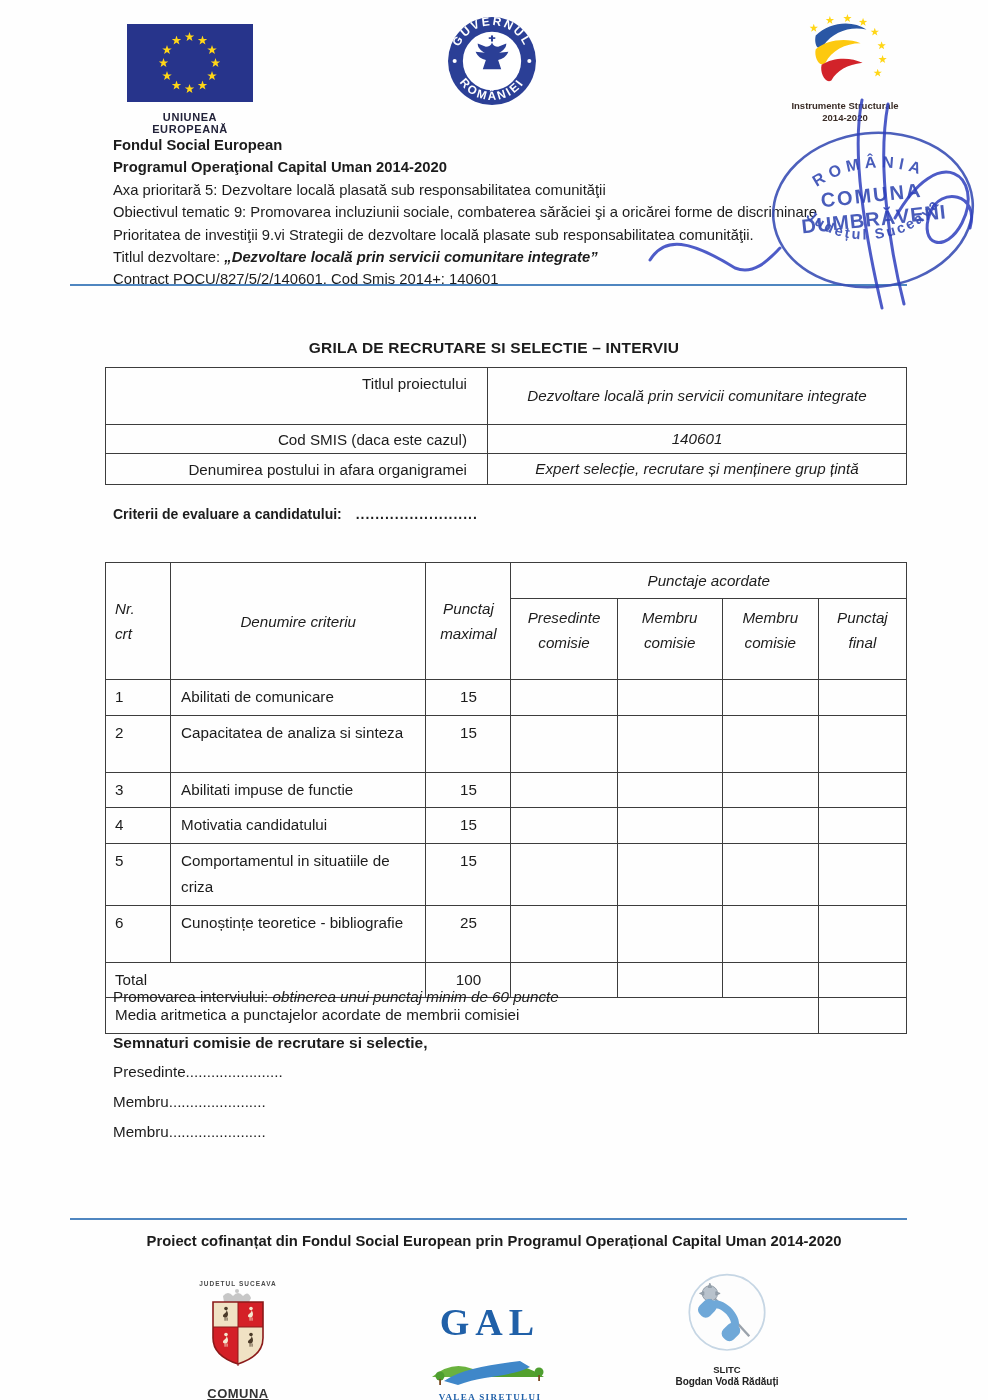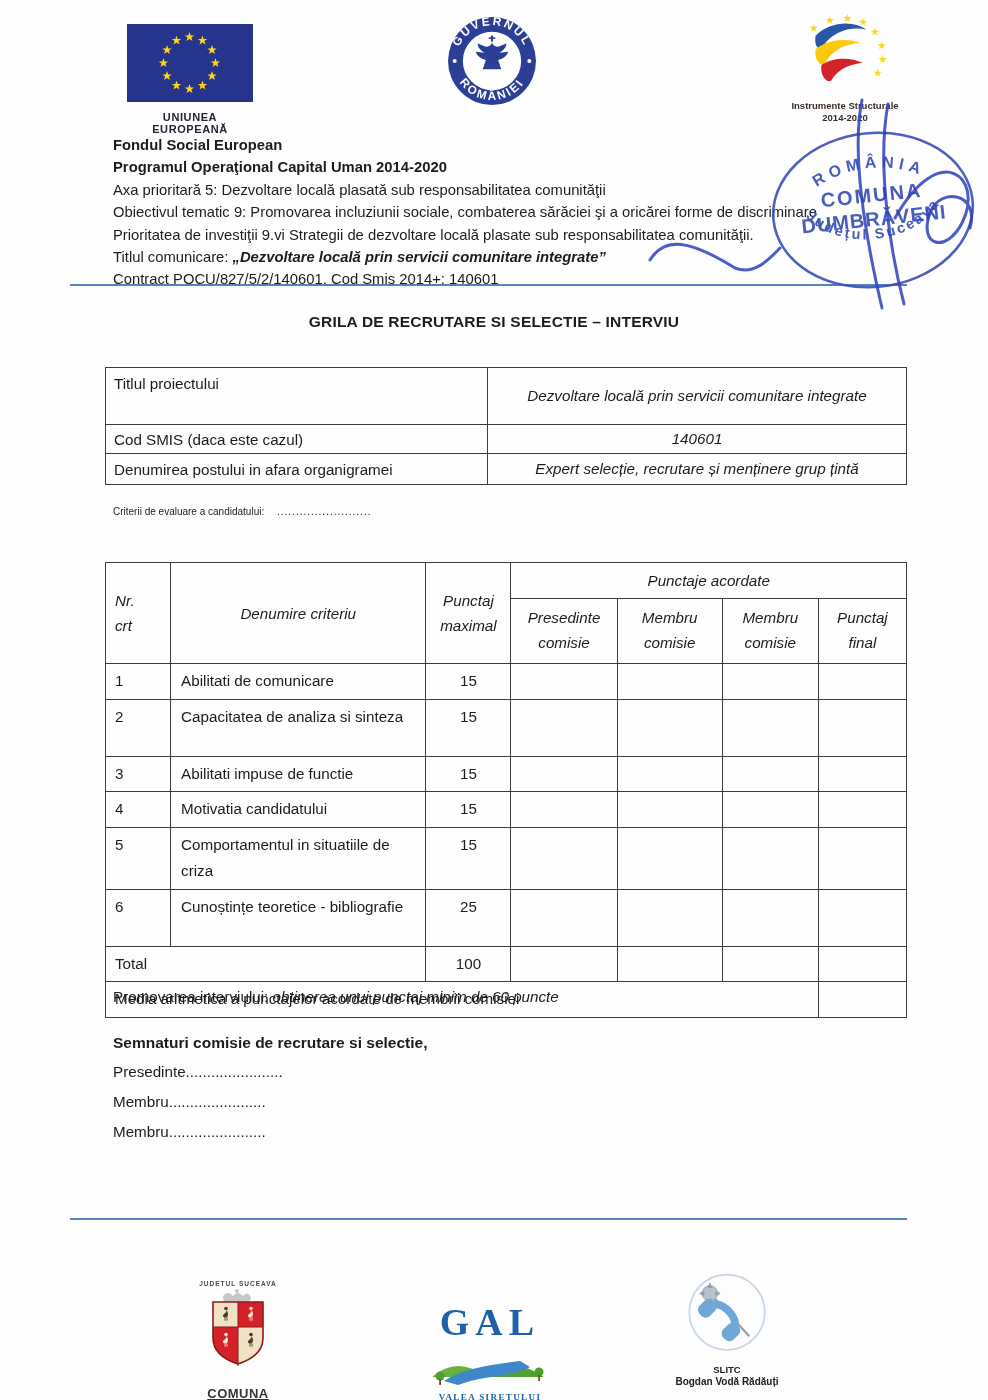--- a/index.html
+++ b/index.html
@@ -19,39 +19,39 @@
   .header-text { position:absolute; left:113px; top:134px; width:800px; font-size:14.8px; line-height:22.4px; }
   .header-text .b { font-weight:bold; }
   .header-text .bi { font-weight:bold; font-style:italic; }
   
   .stamp-svg { position:absolute; left:640px; top:98px; z-index:6; }
   
   .rule { position:absolute; left:70px; width:837px; height:2px; background:#4f86c0; }
   .rule-1 { top:284px; }
   .rule-2 { top:1218px; }
   
-  .doc-title { position:absolute; left:0; top:313px; width:988px; text-align:center;
+  .doc-title { position:absolute; left:0; top:339px; width:988px; text-align:center;
                font-size:15.5px; font-weight:bold; letter-spacing:0.2px; }
   
   table { border-collapse: collapse; }
   td, th { border:1.5px solid #3d3d3d; }
   .info-table { position:absolute; left:105px; top:367px; width:801px; font-size:15.2px; table-layout:fixed; }
   .info-table td { vertical-align:middle; }
-  .info-table .lbl { width:382px; text-align:left; padding:5px 4px 5px 8px; }
+  .info-table .lbl { width:382px; text-align:right; padding:5px 20px 5px 8px; }
   .info-table .val { width:419px; text-align:center; font-style:italic; padding:4px 10px; line-height:28px; }
   .info-table .val .wrapbox { display:inline-block; max-width:340px; }
   
-  .criteria-line { position:absolute; left:113px; top:506px; font-size:10px; }
+  .criteria-line { position:absolute; left:113px; top:506px; font-size:14px;font-weight:bold; }
   .criteria-line .dots { margin-left:10px; letter-spacing:1px; }
   
   .score-table { position:absolute; left:105px; top:562px; width:802px; font-size:15.2px; table-layout:fixed; }
   .score-table th { font-weight:normal; text-align:center;font-style:italic; }
   .score-table th span { display:block; line-height:25px; }
   .score-table .h-group { height:36px; }
-  .score-table .h-sub { padding:6px 2px 8px 2px; }
+  .score-table .h-sub { padding:6px 2px 24px 2px; }
   .score-table .h-nr { text-align:left; padding-left:9px; }
   .score-table td { vertical-align:top; padding-top:4px; padding-bottom:4px; line-height:26.5px; }
   .score-table .c-nr { padding-left:9px; }
   .score-table .c-crit { padding-left:10px; padding-right:18px; }
   .score-table .c-max { text-align:center; }
   .score-table .row-1line td { height:34px; }
   .score-table .row-2line td { height:57px; }
   .score-table .media-row td { height:30px; }
   
   .promotion { position:absolute; left:113px; top:988px; font-size:15.2px; }
@@ -157,21 +157,21 @@
       <span>2014-2020</span>
     </div>
   </div>
 
   <div class="header-text">
     <div class="b">Fondul Social European</div>
     <div class="b">Programul Operaţional Capital Uman 2014-2020</div>
     <div>Axa prioritară 5: Dezvoltare locală plasată sub responsabilitatea comunităţii</div>
     <div>Obiectivul tematic 9: Promovarea incluziunii sociale, combaterea sărăciei şi a oricărei forme de discriminare</div>
     <div>Prioritatea de investiţii 9.vi Strategii de dezvoltare locală plasate sub responsabilitatea comunităţii.</div>
-    <div><span>Titlul comunicare: </span><span class="bi">„Dezvoltare locală prin servicii comunitare integrate”</span></div>
+    <div><span>Titlul dezvoltare: </span><span class="bi">„Dezvoltare locală prin servicii comunitare integrate”</span></div>
     <div>Contract POCU/827/5/2/140601, Cod Smis 2014+: 140601</div>
   </div>
 
   <div class="rule rule-1"></div>
 
   <svg class="stamp-svg" width="350" height="215" viewBox="0 0 350 215">
     <defs>
       <path id="st-top" d="M 147,122 A 88,66 0 0 1 319,122"></path>
       <path id="st-bot" d="M 157,96 A 78,58 0 0 0 309,96"></path>
     </defs>
@@ -331,20 +331,21 @@
   <div class="promotion">
     <span>Promovarea interviului: </span><span class="it">obtinerea unui punctaj minim de 60 puncte</span>
   </div>
 
   <div class="sig-heading">Semnaturi comisie de recrutare si selectie,</div>
   <div class="sig-line sig-1">Presedinte.......................</div>
   <div class="sig-line sig-2">Membru.......................</div>
   <div class="sig-line sig-3">Membru.......................</div>
 
   <div class="rule rule-2"></div>
+  <div class="cofinance">Proiect cofinanțat din Fondul Social European prin Programul Operațional Capital Uman 2014-2020</div>
 
   <div class="coa-block">
     <div class="coa-top">JUDETUL SUCEAVA</div>
     <svg width="70" height="82" viewBox="0 0 70 82">
       <path d="M20,8 q5,-6 10,0 q5,-6 10,0 q5,-6 8,2 l-2,4 h-25 z" fill="#a9a9a9" opacity="0.65"></path>
       <circle cx="34" cy="3" r="2" fill="#a9a9a9" opacity="0.65"></circle>
       <defs>
         <path id="sh" d="M10,14 h50 v36 q0,18 -25,26 q-25,-8 -25,-26 z"></path>
         <clipPath id="shclip">
             <use href="#sh"></use>

